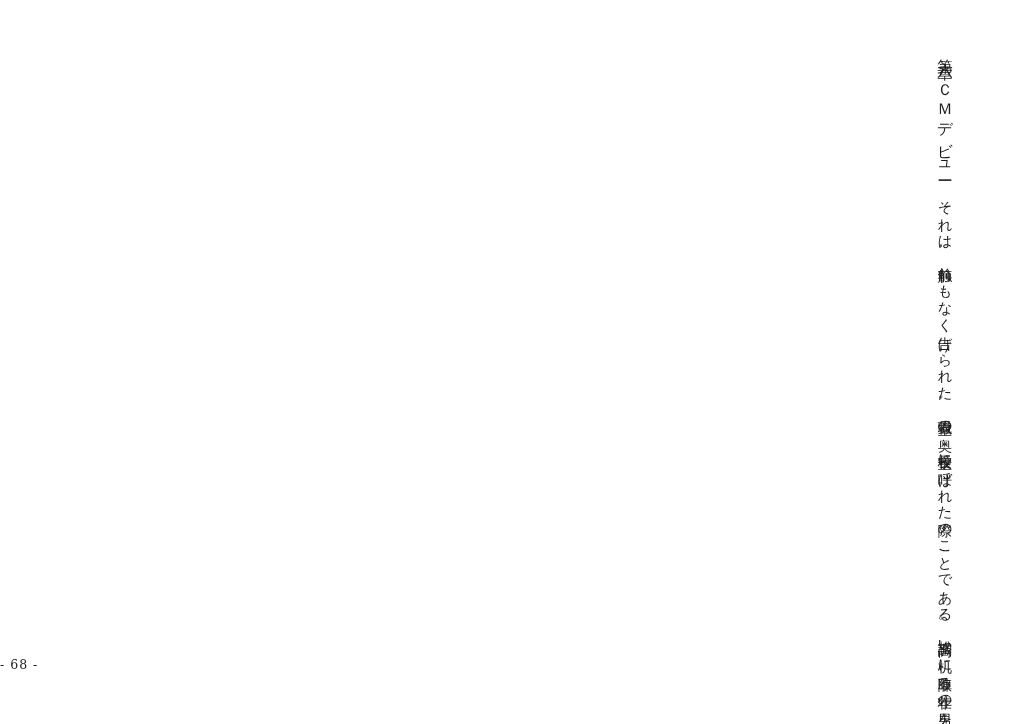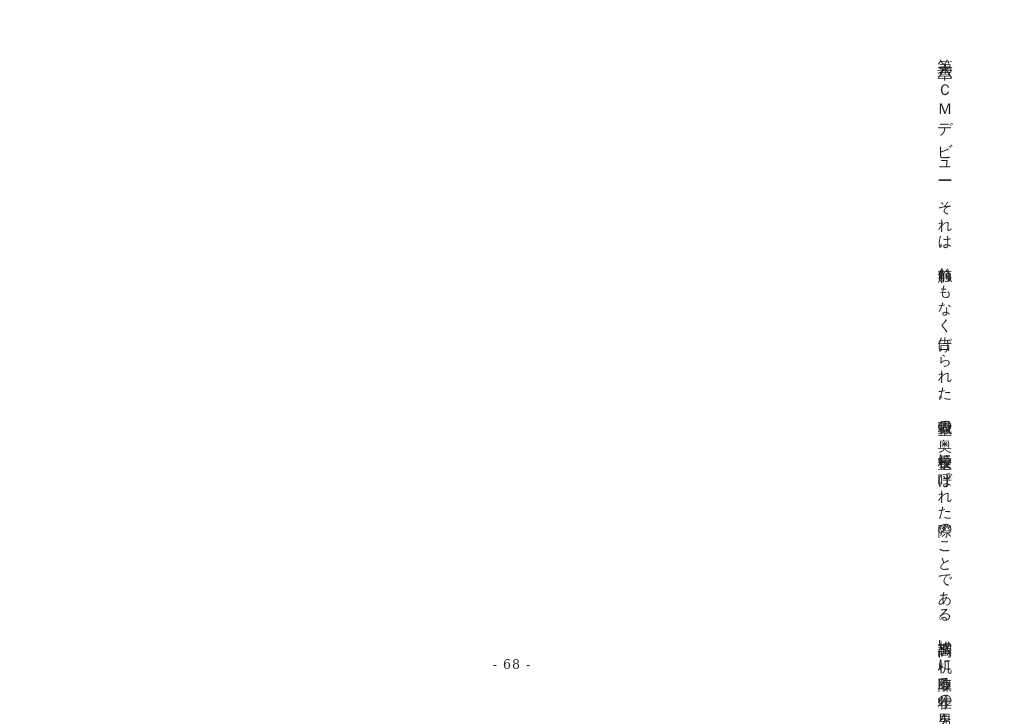--- a/index.html
+++ b/index.html
@@ -50,21 +50,21 @@
   .chapter-title {
     font-size: 15.5px;
     letter-spacing: 3px;
   }
   .indent-1 { padding-top: 15px; }
   .page-number {
     position: absolute;
     bottom: 52px;
     left: 0;
     width: 1024px;
-    text-align: center;
+    text-align: left;
     font-size: 12.5px;
     letter-spacing: 1px;
     color: #222;
     font-family: "DejaVu Serif", "Liberation Serif", serif;
   }
 </style>
 </head>
 <body>
 
 <div class="page">

